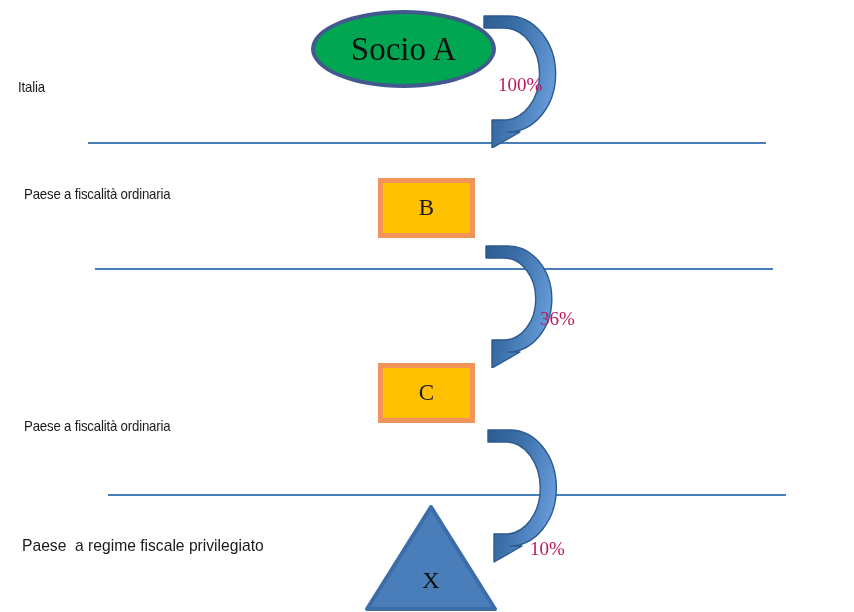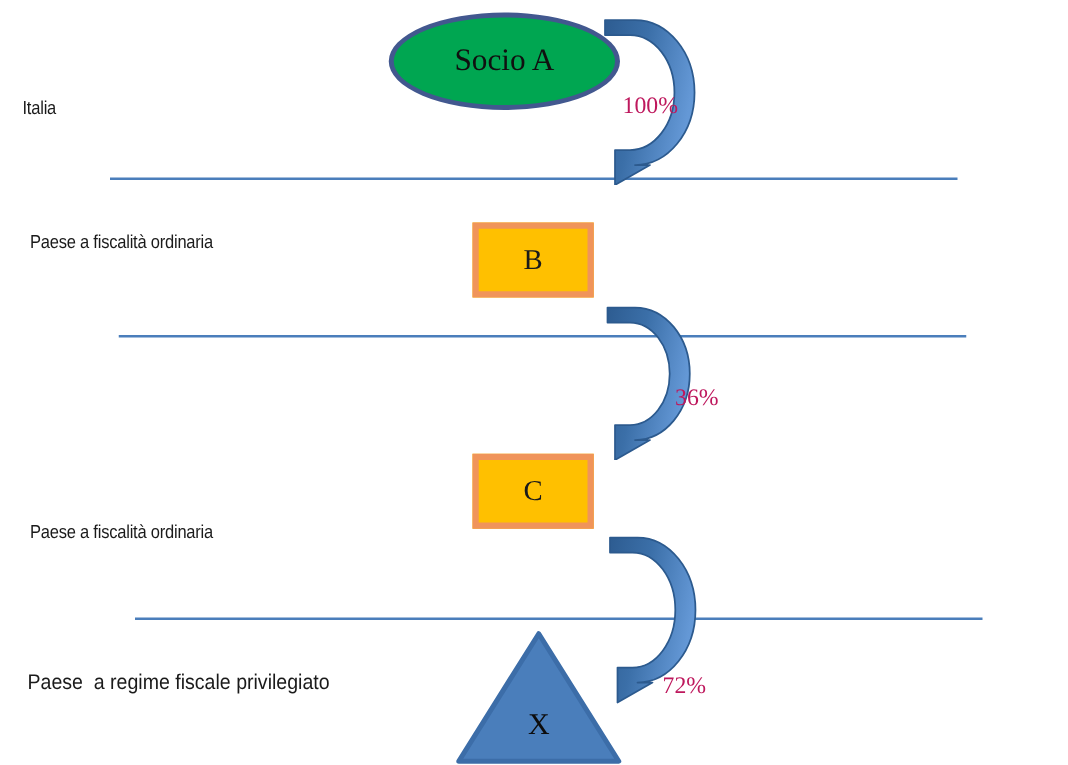--- a/index.html
+++ b/index.html
@@ -45,21 +45,21 @@
   .node-ellipse {
     position: absolute;
     box-sizing: border-box;
     border-radius: 50%;
     background: #00a651;
     border: 4px solid #42588f;
     display: flex;
     align-items: center;
     justify-content: center;
     font-family: "Liberation Serif", serif;
-    font-size: 25px;
+    font-size: 33px;
     color: #101010;
   }
   .node-box {
     position: absolute;
     box-sizing: border-box;
     background: #ffc000;
     border: 5px solid #f0945a;
     display: flex;
     align-items: center;
     justify-content: center;
@@ -188,15 +188,15 @@
                L 40 6
                A 44 55 0 0 1 40 122
                L 52 122
                L 24 138
                L 24 110
                L 36 110
                A 32 43 0 0 0 36 18
                L 18 18 Z" fill="url(#ag3)" stroke="#2c5a8e" stroke-width="1.4" stroke-linejoin="round"></path>
     </svg>
   </div>
-  <div class="pct" style="left:530px; top:538px;">72%</div>
+  <div class="pct" style="left:530px; top:538px;">10%</div>
 
 </div>
 
 </body></html>

